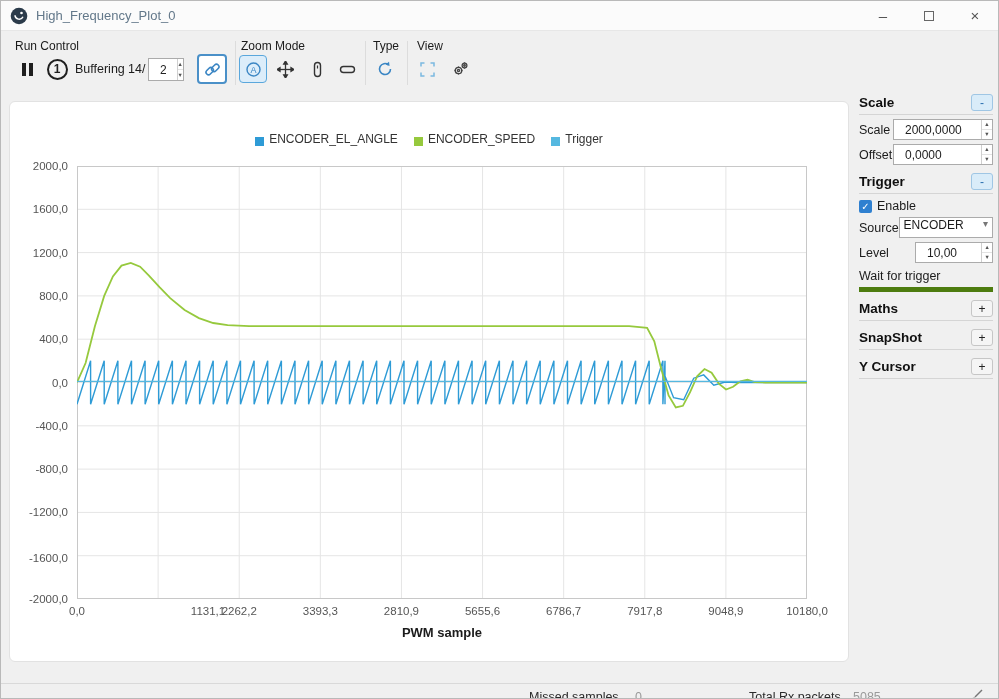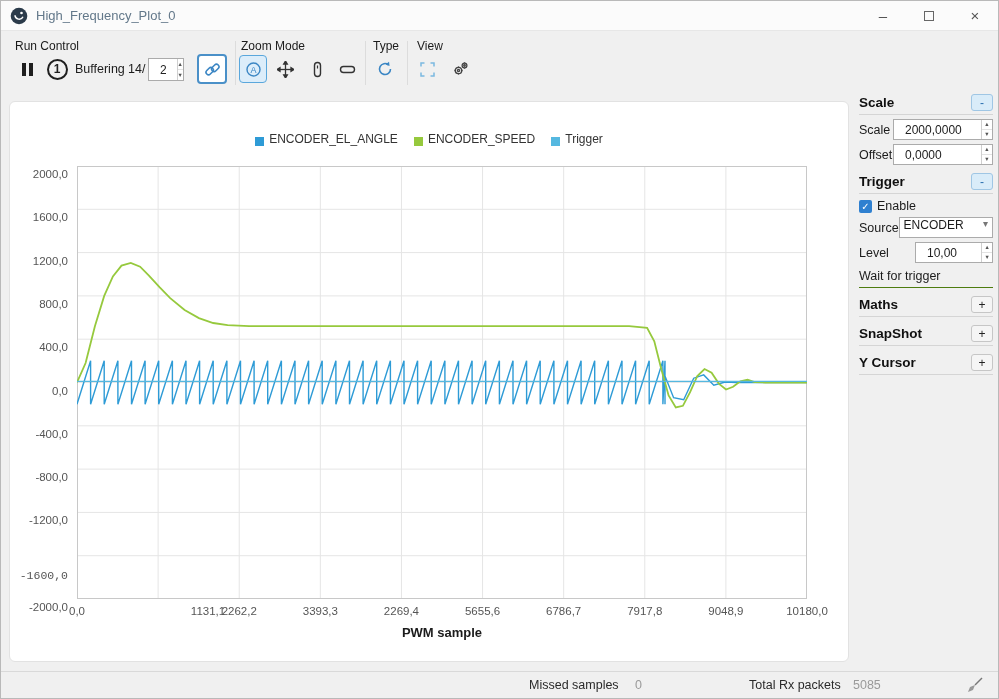--- a/index.html
+++ b/index.html
@@ -46,21 +46,21 @@
   
   .plot-card { position:absolute; left:8px; top:100px; width:840px; height:561px;
                background:#ffffff; border:1px solid #e2e2e2; border-radius:6px; }
   .legend { position:absolute; left:0; right:0; top:30px; display:flex; justify-content:center;
             gap:16px; font-size:12px; color:#333; }
   .legend-item { display:flex; align-items:flex-end; }
   .legend-item .swatch { width:9px; height:9px; display:inline-block; margin-right:5px; }
   .chart { position:absolute; left:67px; top:64px; width:730px; height:433px; }
   .chart svg { display:block; }
   .y-labels { position:absolute; left:0; top:64px; width:62px; height:433px; }
-  .ytick { position:absolute; right:4px; transform:translateY(-50%); font-size:11.5px; color:#555;margin-top:8px; }
+  .ytick { position:absolute; right:4px; transform:translateY(-50%); font-size:11.5px; color:#555; }
   .x-labels { position:absolute; left:67px; top:503px; width:730px; height:15px; }
   .xtick { position:absolute; top:0; transform:translateX(-50%); font-size:11.5px; color:#555; }
   .xlabel { position:absolute; left:67px; top:523px; width:730px; text-align:center;
             font-size:13px; font-weight:bold; color:#1b1b1b; }
   line.grid { stroke:#e5e5e5; stroke-width:1; }
   rect.frame { stroke:#c8c8c8; fill:none; stroke-width:1; }
 
   
   .side { position:absolute; left:858px; top:92px; width:134px; font-size:12.5px; color:#1b1b1b; }
   .section-header { display:flex; align-items:center; justify-content:space-between;
@@ -73,24 +73,24 @@
   .sb-scale { width:100px; height:21px; }
   .sb-level { width:78px; height:21px; }
   .wide-btn { width:100%; height:21px; margin-top:5px; background:#ffffff; border:1px solid #ababab;
               border-radius:2px; font-size:12.5px; color:#1b1b1b; font-family:inherit; }
   .check-row { display:flex; align-items:center; gap:5px; margin-top:5px; }
   .checkbox { width:13px; height:13px; background:#2f80d0; border-radius:2px; color:#fff;
               font-size:10px; line-height:13px; text-align:center; }
   .combo { width:95px; height:21px; background:#fff; border:1px solid #ababab; display:flex;
            justify-content:space-between; padding:0 4px; font-size:12px; }
   .combo .chev { color:#777; font-size:10px; }
-  .panel-status { margin-top:6px; padding-bottom:4px; border-bottom:1px solid #4d7c0f; }
-
-  
-  .statusbar { position:absolute; left:0; right:0; bottom:0; height:27px; background:#f0f0f0;
+  .panel-status { margin-top:6px; padding-bottom:4px; border-bottom:5px solid #4d7c0f; }
+
+  
+  .statusbar { position:absolute; left:0; right:0; bottom:0; height:15px; background:#f0f0f0;
                border-top:1px solid #d9d9d9; font-size:12.5px; }
   .sb-item { position:absolute; top:6px; }
   .sb-label { color:#2a2a2a; }
   .sb-value { color:#9a9a9a; }
   .sb-icon { position:absolute; right:14px; top:4px; width:18px; height:18px; }
 </style>
 </head>
 <body>
 
 <div class="window">
@@ -235,21 +235,21 @@
     <div class="y-labels" id="y-labels">
         <div class="ytick" style="top: 0px;">2000,0</div>
         <div class="ytick" style="top: 43.3px;">1600,0</div>
         <div class="ytick" style="top: 86.6px;">1200,0</div>
         <div class="ytick" style="top: 129.9px;">800,0</div>
         <div class="ytick" style="top: 173.2px;">400,0</div>
         <div class="ytick" style="top: 216.5px;">0,0</div>
         <div class="ytick" style="top: 259.8px;">-400,0</div>
         <div class="ytick" style="top: 303.1px;">-800,0</div>
         <div class="ytick" style="top: 346.4px;">-1200,0</div>
-        <div class="ytick" style="top: 401px; font-family: Liberation Mono, monospace;">-1600,0</div>
+        <div class="ytick" style="top: 392px;">-1600,0</div>
         <div class="ytick" style="top: 433px;">-2000,0</div>
       </div>
     <div class="chart">
       <svg id="chart-svg" width="730" height="433" viewBox="0 0 730 433">
           <line x1="0" y1="0" x2="0" y2="433" class="grid"></line>
           <line x1="81.11031434184675" y1="0" x2="81.11031434184675" y2="433" class="grid"></line>
           <line x1="162.2206286836935" y1="0" x2="162.2206286836935" y2="433" class="grid"></line>
           <line x1="243.33094302554028" y1="0" x2="243.33094302554028" y2="433" class="grid"></line>
           <line x1="324.441257367387" y1="0" x2="324.441257367387" y2="433" class="grid"></line>
           <line x1="405.558742632613" y1="0" x2="405.558742632613" y2="433" class="grid"></line>
@@ -272,21 +272,21 @@
           <polyline points="0.0,238.2 13.6,194.8 13.6,238.2 13.6,238.2 27.2,194.8 27.2,238.2 27.2,238.2 40.9,194.8 40.9,238.2 40.9,238.2 54.5,194.8 54.5,238.2 54.5,238.2 68.1,194.8 68.1,238.2 68.1,238.2 81.7,194.8 81.7,238.2 81.7,238.2 95.4,194.8 95.4,238.2 95.4,238.2 109.0,194.8 109.0,238.2 109.0,238.2 122.6,194.8 122.6,238.2 122.6,238.2 136.2,194.8 136.2,238.2 136.2,238.2 149.9,194.8 149.9,238.2 149.9,238.2 163.5,194.8 163.5,238.2 163.5,238.2 177.1,194.8 177.1,238.2 177.1,238.2 190.7,194.8 190.7,238.2 190.7,238.2 204.4,194.8 204.4,238.2 204.4,238.2 218.0,194.8 218.0,238.2 218.0,238.2 231.6,194.8 231.6,238.2 231.6,238.2 245.2,194.8 245.2,238.2 245.2,238.2 258.9,194.8 258.9,238.2 258.9,238.2 272.5,194.8 272.5,238.2 272.5,238.2 286.1,194.8 286.1,238.2 286.1,238.2 299.7,194.8 299.7,238.2 299.7,238.2 313.4,194.8 313.4,238.2 313.4,238.2 327.0,194.8 327.0,238.2 327.0,238.2 340.6,194.8 340.6,238.2 340.6,238.2 354.2,194.8 354.2,238.2 354.2,238.2 367.9,194.8 367.9,238.2 367.9,238.2 381.5,194.8 381.5,238.2 381.5,238.2 395.1,194.8 395.1,238.2 395.1,238.2 408.7,194.8 408.7,238.2 408.7,238.2 422.4,194.8 422.4,238.2 422.4,238.2 436.0,194.8 436.0,238.2 436.0,238.2 449.6,194.8 449.6,238.2 449.6,238.2 463.2,194.8 463.2,238.2 463.2,238.2 476.9,194.8 476.9,238.2 476.9,238.2 490.5,194.8 490.5,238.2 490.5,238.2 504.1,194.8 504.1,238.2 504.1,238.2 517.7,194.8 517.7,238.2 517.7,238.2 531.4,194.8 531.4,238.2 531.4,238.2 545.0,194.8 545.0,238.2 545.0,238.2 558.6,194.8 558.6,238.2 558.6,238.2 572.2,194.8 572.2,238.2 572.2,238.2 585.9,194.8 585.9,238.2 585.9,238.2 588.0,194.8 588.0,238.2 588.0,210.0 596.6,231.7 606.7,233.8 616.7,212.2 626.7,208.9 636.8,219.2 648.3,216.0 659.7,216.5 730.0,216.5" fill="none" stroke="#2e9bd6" stroke-width="1.4"></polyline>
           <polyline points="0.0,216.5 8.6,197.0 17.9,160.2 27.2,129.9 35.9,110.4 44.5,99.6 53.8,96.9 63.1,100.7 71.7,109.3 82.5,121.2 93.2,132.1 107.6,144.0 121.9,152.1 136.2,157.0 150.6,159.1 172.1,160.2 286.8,160.2 430.3,160.2 552.2,160.2 570.1,161.8 577.3,175.4 584.4,203.5 591.6,229.5 598.8,241.4 605.9,239.8 613.1,226.2 620.3,210.0 627.5,203.0 634.6,206.8 641.8,217.6 649.0,223.5 656.1,220.8 663.3,215.4 670.5,213.8 677.7,216.0 688.4,216.5 730.0,216.5" fill="none" stroke="#96c93d" stroke-width="1.8"></polyline>
           <polyline points="0.0,215.4 730.0,215.4" fill="none" stroke="#55b8e0" stroke-width="1.4"></polyline>
         </svg>
     </div>
     <div class="x-labels" id="x-labels">
         <div class="xtick" style="left: 0px;">0,0</div>
         <div class="xtick" style="left: 83px; margin-left: 48px;">1131,1</div>
         <div class="xtick" style="left: 162.221px;">2262,2</div>
         <div class="xtick" style="left: 243.331px;">3393,3</div>
-        <div class="xtick" style="left: 324.441px;">2269,4</div>
+        <div class="xtick" style="left: 324.441px;">2810,9</div>
         <div class="xtick" style="left: 405.559px;">5655,6</div>
         <div class="xtick" style="left: 486.669px;">6786,7</div>
         <div class="xtick" style="left: 567.779px;">7917,8</div>
         <div class="xtick" style="left: 648.89px;">9048,9</div>
         <div class="xtick" style="left: 730px;">10180,0</div>
       </div>
     <div class="xlabel">PWM sample</div>
   </div>
 
   <div class="side">

